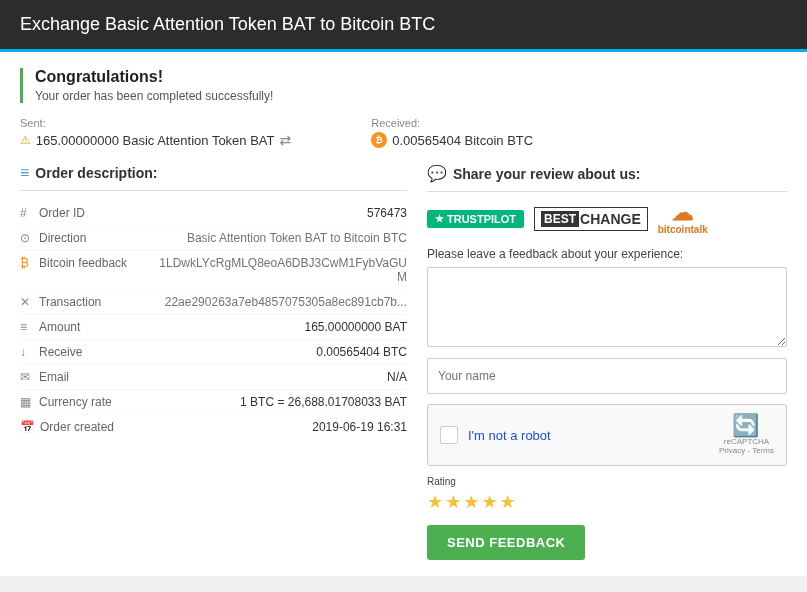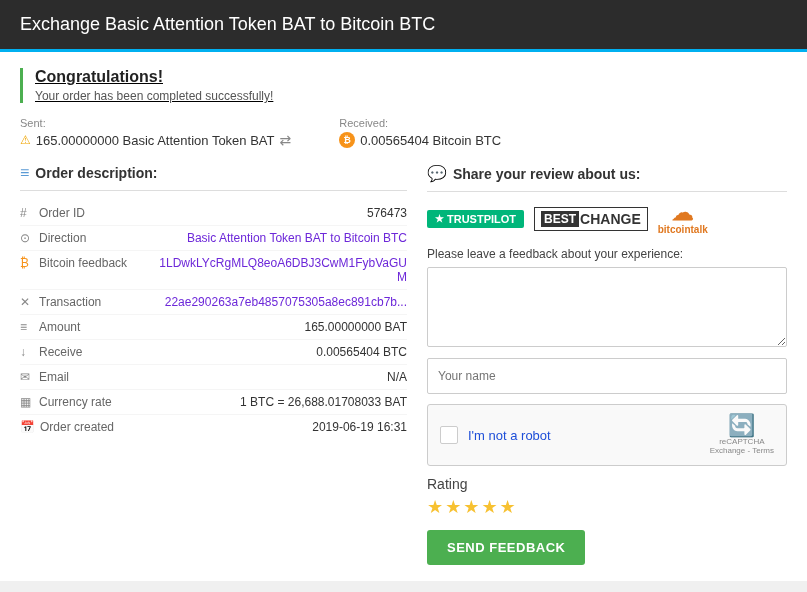--- a/index.html
+++ b/index.html
@@ -17,36 +17,35 @@
     .main-content {
       background: #fff;
       margin: 0;
       padding: 16px 20px;
     }
 
     .congrats-section {
       border-left: 3px solid #4caf50;
       padding-left: 12px;
       margin-bottom: 14px;
-      text-decoration: underline;
     }
     .congrats-title {
       font-size: 16px;
       font-weight: bold;
       color: #222;
       margin-bottom: 3px;
     }
     .congrats-sub {
       font-size: 12px;
       color: #555;
     }
 
     .sent-received-row {
       display: flex;
-      gap: 48px;
+      gap: 80px;
       margin-bottom: 16px;
       align-items: flex-start;
     }
     .sr-label {
       font-size: 11px;
       color: #888;
       margin-bottom: 3px;
     }
     .sr-value {
       display: flex;
@@ -234,21 +233,21 @@
     }
     .recaptcha-small {
       font-size: 8px;
       color: #888;
     }
 
     .rating-section {
       margin-top: 10px;
     }
     .rating-label {
-      font-size: 14px;
+      font-size: 10px;
       color: #444;
       margin-bottom: 4px;
     }
     .stars {
       display: flex;
       gap: 2px;
     }
     .star {
       color: #f7c131;
       font-size: 18px;
@@ -284,21 +283,21 @@
       color: #666;
       font-size: 12px;
     }
     .order-col-value {
       flex: 1;
       text-align: right;
       font-size: 12px;
       color: #333;
     }
     .order-col-value.link {
-      color: #6d28d9;
+      color: #737373;
       word-break: break-all;
       text-align: right;
     }
   </style>
 </head>
 <body>
 
 <div class="header">
   <span>Exchange Basic Attention Token BAT to Bitcoin BTC</span>
 </div>
@@ -428,21 +427,21 @@
       <input type="text" class="name-input" placeholder="Your name" style="">
 
       <div class="recaptcha-box">
         <div class="recaptcha-left">
           <div class="recaptcha-checkbox"></div>
           <span class="recaptcha-text">I'm not a robot</span>
         </div>
         <div class="recaptcha-right">
           <span class="recaptcha-logo">🔄</span>
           <span class="recaptcha-small">reCAPTCHA</span>
-          <span class="recaptcha-small">Exchange - Terms</span>
+          <span class="recaptcha-small">Privacy - Terms</span>
         </div>
       </div>
 
       <div class="rating-section">
         <div class="rating-label">Rating</div>
         <div class="stars" id="stars-container">
             <span class="star">★</span>
             <span class="star">★</span>
             <span class="star">★</span>
             <span class="star">★</span>

